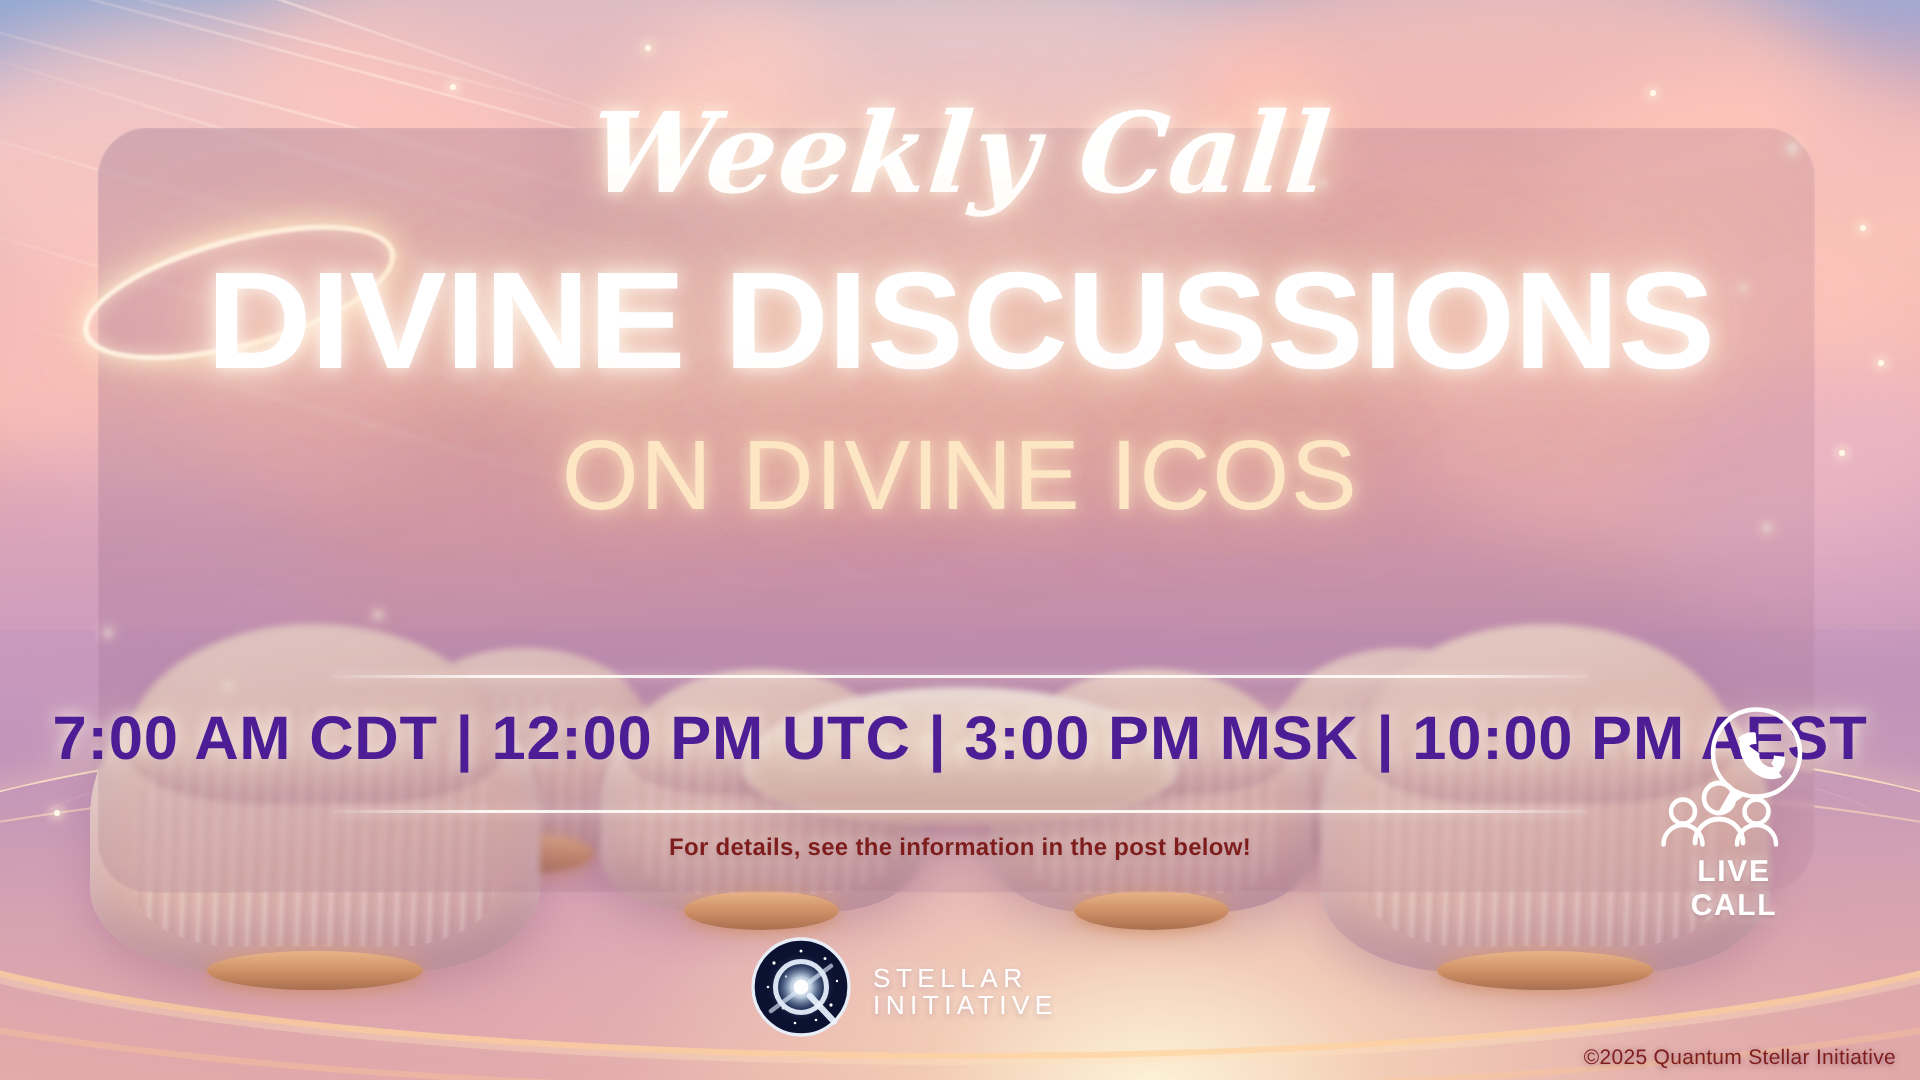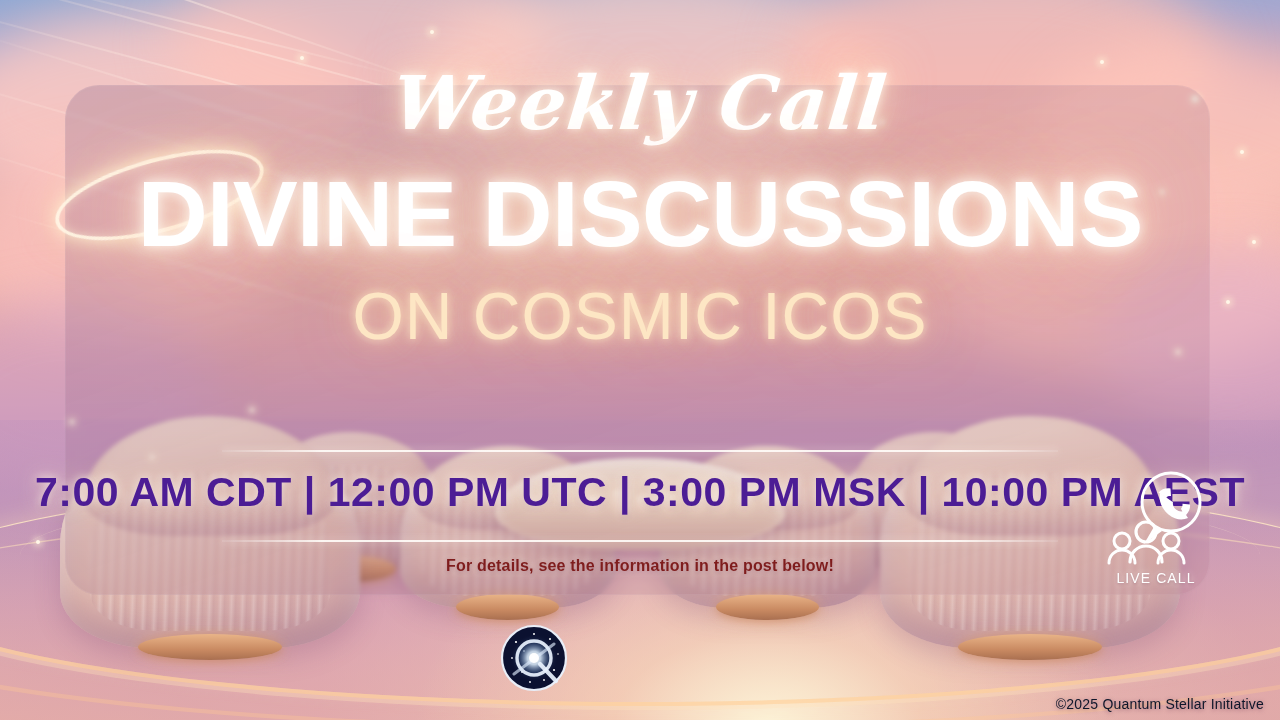--- a/index.html
+++ b/index.html
@@ -224,22 +224,22 @@
     text-shadow:0 0 8px rgba(255,240,225,.75), 0 1px 4px rgba(110,55,85,.5);
   }
 
   
   .badge { position:absolute; left:1100px; top:470px; width:112px; height:122px; }
   .badge svg { display:block; }
   .badge-label {
     position:absolute; left:0; right:0; top:100px;
     text-align:center;
     font-family:"Liberation Sans", sans-serif;
-    font-weight:400;
-    font-size:14px;
+    font-weight:700;
+    font-size:20px;
     color:#ffffff;
     letter-spacing:1.1px;
     text-shadow:0 0 7px rgba(255,245,235,.8), 0 1px 3px rgba(110,55,85,.45);
   }
 
   
   .logo { position:absolute; left:500px; top:620px; width:290px; height:76px; display:flex; align-items:center; gap:14px; }
   .logo-mark { position:relative; width:68px; height:68px; flex:0 0 68px; }
   .logo-text { display:flex; flex-direction:column; justify-content:center; padding-top:2px; }
   .logo-main {
@@ -253,21 +253,21 @@
     font-weight:400; font-size:17.5px; line-height:1;
     color:#ffffff; letter-spacing:3.6px; margin-top:5px;
     text-shadow:0 0 8px rgba(255,248,240,.8), 0 1px 4px rgba(110,60,90,.4);
   }
 
   
   .footer {
     position:absolute; right:16px; bottom:8px;
     font-family:"Liberation Sans", sans-serif;
     font-size:14px;
-    color:#0f172a;
+    color:#7f1d1d;
     letter-spacing:.2px;
     text-shadow:0 1px 4px rgba(100,50,80,.55);
   }
 </style>
 </head>
 <body>
 
 <div class="stage">
 
   <div class="sky"></div>
@@ -374,21 +374,21 @@
 
   <div class="content">
 
     <div class="kicker">Weekly Call</div>
 
     <div class="halo"></div>
 
     <h1 class="title">DIVINE DISCUSSIONS</h1>
 
     <div class="sub">
-      <span class="l2">ON COSMIC ICOS</span>
+      <span class="l2">ON DIVINE ICOS</span>
     </div>
 
     <div class="rule rule-top"></div>
     <div class="times">7:00 AM CDT  |  12:00 PM UTC  | 3:00 PM MSK  |  10:00 PM AEST</div>
     <div class="rule rule-bot"></div>
 
     <div class="note">For details, see the information in the post below!</div>
 
     <div class="badge">
       <svg width="112" height="102" viewBox="0 0 112 102" fill="none">
@@ -439,19 +439,20 @@
               <circle cx="47" cy="24" r=".7"></circle>
           </g>
           <circle cx="34" cy="34" r="24" fill="url(#core)"></circle>
           <circle cx="34" cy="34" r="17" stroke="#eaf3ff" stroke-width="3.4" fill="none" opacity=".92"></circle>
           <path d="M40 40 L56 57" stroke="#eaf3ff" stroke-width="4.2" stroke-linecap="round" opacity=".92"></path>
           <path d="M14 50 L54 20" stroke="#dce9fa" stroke-width="3" stroke-linecap="round" opacity=".65"></path>
           <circle cx="34" cy="34" r="5" fill="#ffffff" opacity=".95"></circle>
         </svg>
       </div>
       <div class="logo-text">
+        <div class="logo-sub">STELLAR INITIATIVE</div>
       </div>
     </div>
 
     <div class="footer">©2025 Quantum Stellar Initiative</div>
 
   </div>
 </div>
 
 </body></html>

